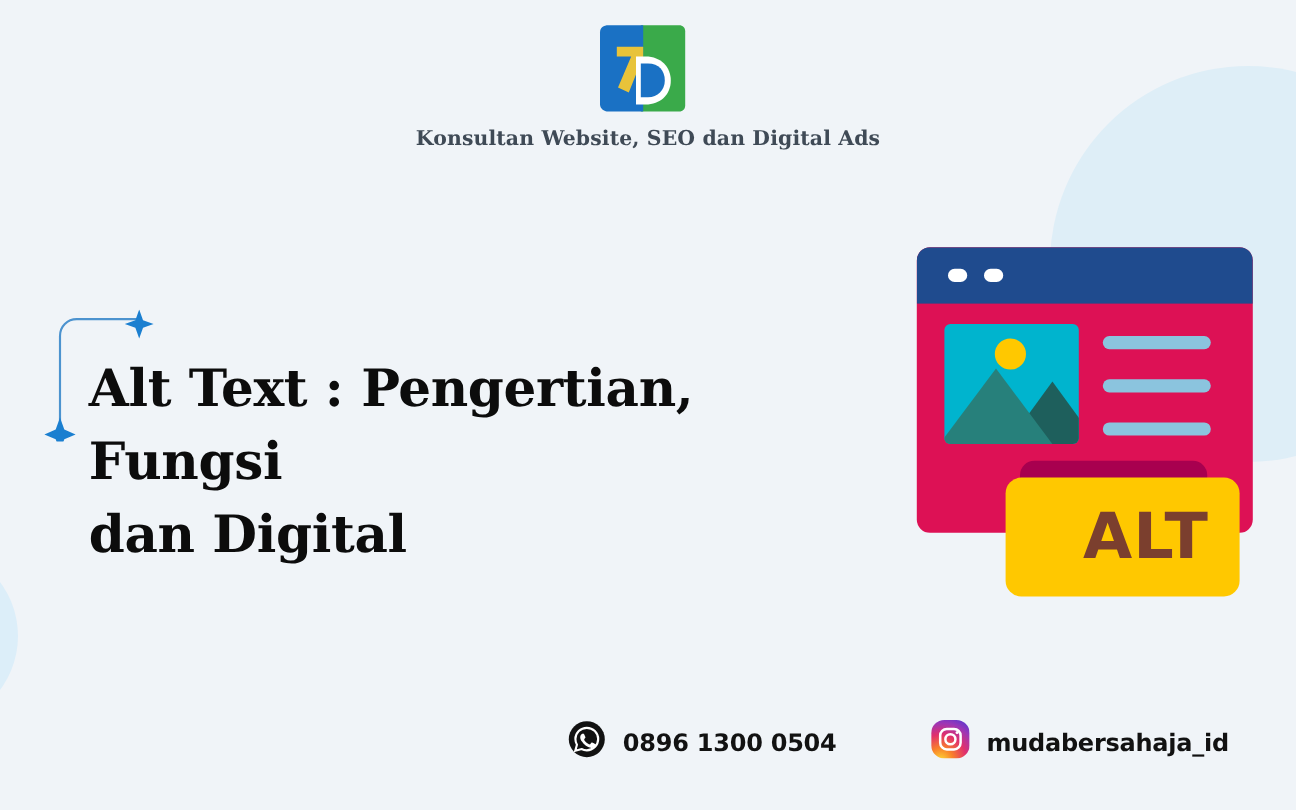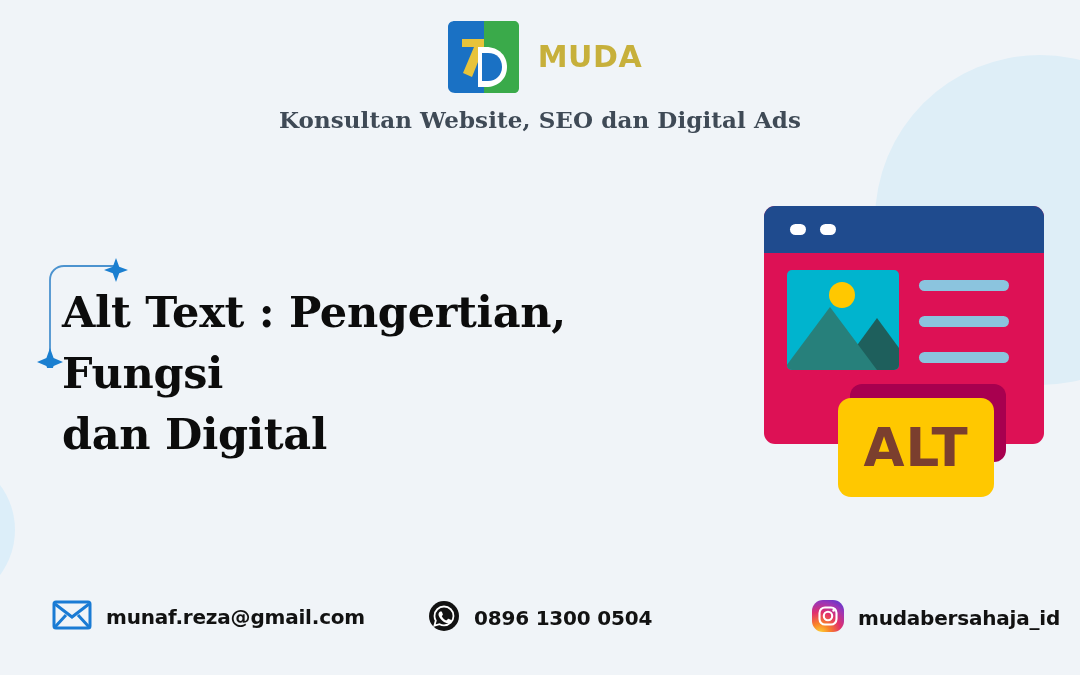--- a/index.html
+++ b/index.html
@@ -72,41 +72,41 @@
   .logo-word span {
     font-family: "DejaVu Sans", sans-serif;
     font-weight: bold;
     font-size: 30px;
     letter-spacing: 0.6px;
     color: #C7B03B;
   }
   .tagline {
     margin-top: 6px;
     font-family: "DejaVu Serif", serif;
-    font-size: 23px;
+    font-size: 17px;
     font-weight: 600;
     color: #3F4A56;
     letter-spacing: 0.1px;
   }
 
   
   .title-block {
     position: absolute;
     left: 62px;
     top: 282px;
     width: 640px;
   }
   .title-text {
     font-family: "DejaVu Serif", serif;
     font-weight: bold;
     font-size: 43px;
     line-height: 1.42;
     color: #0C0C0C;
     letter-spacing: -0.3px;
-    margin: 0;
+    margin: 12px;
   }
   .bracket {
     position: absolute;
     left: -26px;
     top: -24px;
     width: 100px;
     height: 110px;
     pointer-events: none;
   }
 
@@ -209,20 +209,21 @@
     position: absolute;
     left: 74px;
     top: 192px;
     width: 156px;
     height: 99px;
     background: #FFC800;
     border-radius: 13px;
     display: flex;
     align-items: center;
     justify-content: center;
+    padding-left: 39px;
   }
   .alt-tag span {
     font-family: "DejaVu Sans", sans-serif;
     font-weight: bold;
     font-size: 53px;
     color: #7B3F2E;
     letter-spacing: 1px;
   }
 
   
@@ -233,22 +234,22 @@
     width: 1080px;
     height: 52px;
   }
   .contact {
     position: absolute;
     display: flex;
     align-items: center;
     gap: 14px;
   }
   .contact-email  { left: 52px;  top: 0; }
-  .contact-phone  { left: 428px; top: 0; }
-  .contact-ig     { left: 776px; top: 0; margin-left: 36px; }
+  .contact-phone  { left: 473px; top: 0; }
+  .contact-ig     { left: 776px; top: 0; }
   .contact-text {
     font-family: "DejaVu Sans", sans-serif;
     font-weight: bold;
     font-size: 20px;
     color: #121212;
     letter-spacing: -0.2px;
     white-space: nowrap;
   }
   .ic {
     flex: 0 0 auto;
@@ -268,21 +269,20 @@
       <span class="ic">
         <svg class="logo-mark" viewBox="0 0 86 80" xmlns="http://www.w3.org/2000/svg">
           <path d="M44 4 L76 4 C79 4 81 6 81 9 L81 71 C81 74 79 76 76 76 L44 76 Z" fill="#3AAA4A"></path>
           <path d="M10 10 C10 6 13 4 17 4 L46 4 L46 76 L17 76 C13 76 10 73 10 70 Z" fill="#1A71C4"></path>
           <path d="M24 22 L46 22 L46 30 L34 60 L25 56 L36 30 L24 30 Z" fill="#E8C33A"></path>
           <path d="M40 30 L48 30 C61 30 69 39 69 50 C69 62 60 70 48 70 L40 70 Z" fill="#FFFFFF"></path>
           <path d="M44 36 L50 36 C59 36 64 42 64 50 C64 58 58 64 50 64 L44 64 Z" fill="#1A71C4"></path>
         </svg>
       </span>
       <span class="logo-word">
-        <span>MUDA</span>
       </span>
     </div>
     <div class="tagline">Konsultan Website, SEO dan Digital Ads</div>
   </div>
 
   <div class="title-block">
     <span class="ic bracket">
       <svg width="100" height="110" viewBox="0 0 100 110" xmlns="http://www.w3.org/2000/svg">
         <path d="M14 104 L14 22 C14 14 20 8 28 8 L80 8" fill="none" stroke="#4C93CF" stroke-width="1.8"></path>
         <path d="M80 0 L83.2 8.8 L92 12 L83.2 15.2 L80 24 L76.8 15.2 L68 12 L76.8 8.8 Z" fill="#1B7FD0"></path>
@@ -315,30 +315,20 @@
       </div>
     </div>
     <div class="shadow-card"></div>
     <div class="alt-tag">
       <span>ALT</span>
     </div>
   </div>
 
   <div class="footer">
 
-    <div class="contact contact-email">
-      <span class="ic">
-        <svg width="40" height="30" viewBox="0 0 40 30" xmlns="http://www.w3.org/2000/svg">
-          <rect x="2" y="2" width="36" height="26" rx="2" fill="none" stroke="#1A7BD4" stroke-width="3"></rect>
-          <path d="M3 4 L20 17 L37 4" fill="none" stroke="#1A7BD4" stroke-width="3"></path>
-          <path d="M3 27 L14 15 M37 27 L26 15" fill="none" stroke="#1A7BD4" stroke-width="3"></path>
-        </svg>
-      </span>
-      <span class="contact-text">munaf.reza@gmail.com</span>
-    </div>
 
     <div class="contact contact-phone">
       <span class="ic">
         <svg width="32" height="32" viewBox="0 0 32 32" xmlns="http://www.w3.org/2000/svg">
           <circle cx="16" cy="16" r="15" fill="#121212"></circle>
           <path d="M16 6.5c-5.2 0-9.5 4.2-9.5 9.4 0 1.7.5 3.3 1.3 4.7L6.4 25.6l5.2-1.4c1.3.7 2.8 1.1 4.4 1.1 5.2 0 9.5-4.2 9.5-9.4S21.2 6.5 16 6.5z" fill="none" stroke="#FFFFFF" stroke-width="1.8"></path>
           <path d="M12.6 11.4c-.3 0-.7.1-1 .5-.4.4-1.1 1.1-1.1 2.6s1.1 3 1.3 3.2c.2.2 2.2 3.5 5.4 4.8 2.6 1 3.2.8 3.8.7.6-.1 1.8-.7 2.1-1.5.3-.7.3-1.4.2-1.5-.1-.1-.3-.2-.7-.4-.3-.2-1.8-.9-2.1-1-.3-.1-.5-.2-.7.2-.2.3-.8 1-1 1.2-.2.2-.4.2-.7.1-.3-.2-1.3-.5-2.5-1.6-.9-.8-1.6-1.8-1.7-2.1-.2-.3 0-.5.1-.7.2-.2.3-.4.5-.6.2-.2.2-.4.3-.6.1-.2 0-.5 0-.6-.1-.2-.7-1.7-1-2.3-.2-.5-.5-.4-.7-.4z" fill="#FFFFFF"></path>
         </svg>
       </span>
       <span class="contact-text">0896 1300 0504</span>

